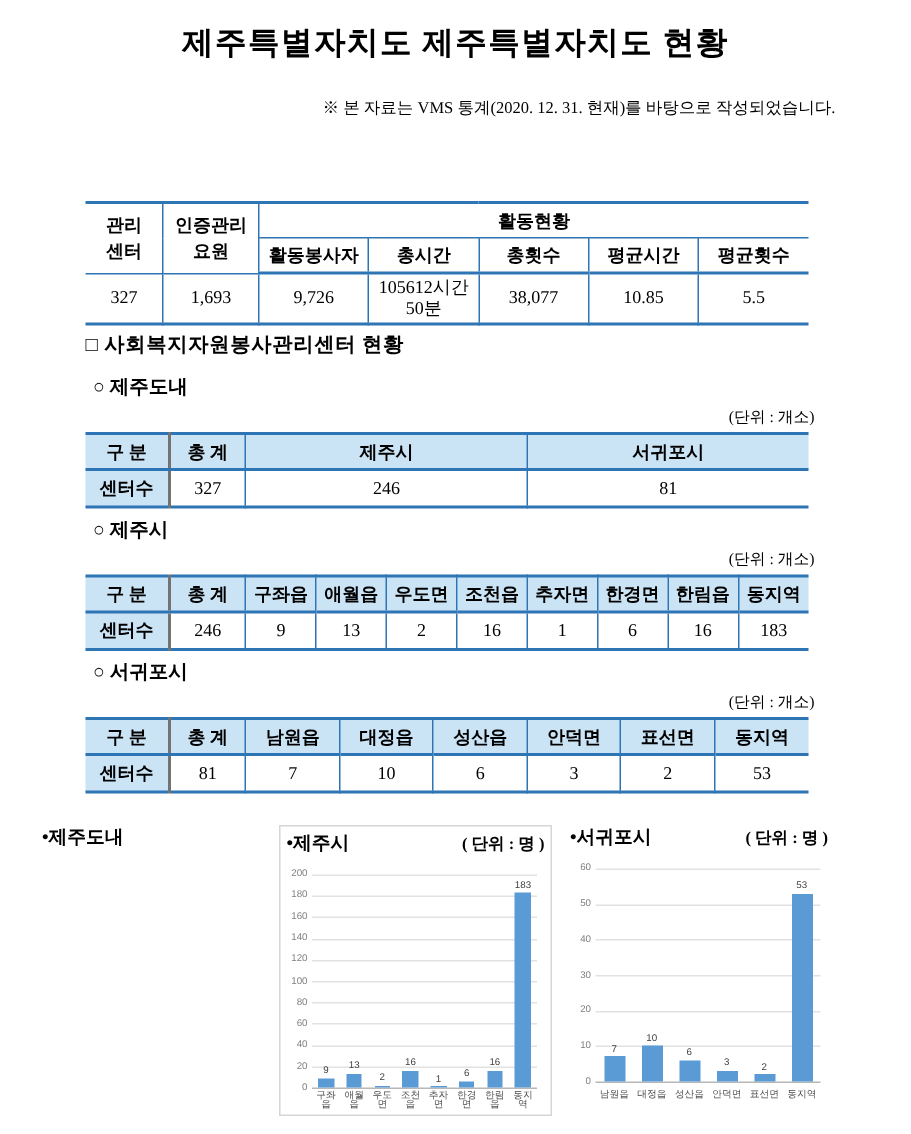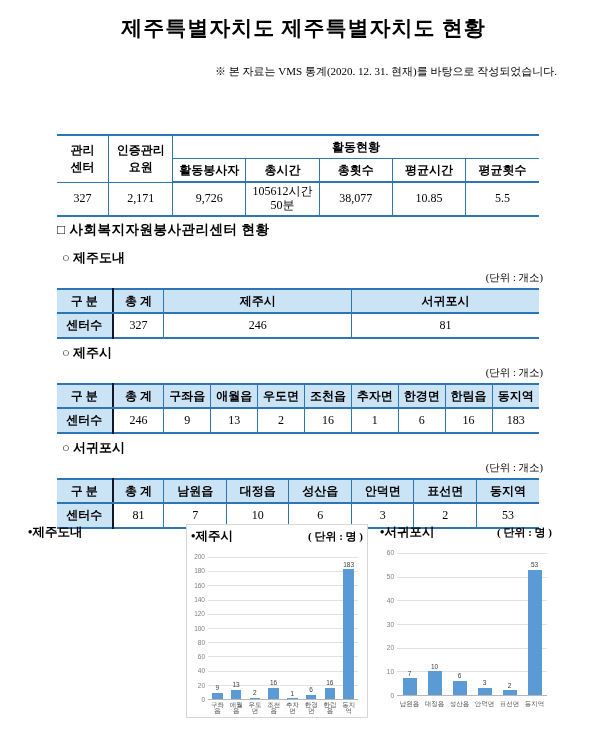--- a/index.html
+++ b/index.html
@@ -24,26 +24,26 @@
   th,td{border:1px solid #2e75b6;text-align:center;vertical-align:middle;padding:1px 2px;}
   th{font-weight:bold;}
   th:first-child,td:first-child{border-left:none;}
   th:last-child,td:last-child{border-right:none;}
   thead tr:last-child th{border-bottom:2px solid #2e75b6;}
   .stable thead th{background:#fff;height:20px;font-size:12px;}
   .stable tbody td{height:30px;background:#fff;line-height:1.15;}
   .rtable thead th{background:#cbe4f5;height:20px;}
   .rtable tbody th{background:#cbe4f5;height:21px;}
   .rtable tbody td{background:#fff;height:21px;}
-  .rtable th:nth-child(2),.rtable td:nth-child(2){border-left:2px solid #0f172a;}
+  .rtable th:nth-child(2),.rtable td:nth-child(2){border-left:2px solid #737373;}
   .rtable th:first-child{width:10.5%;}
   .rtable th:nth-child(2){width:9.5%;}
 
   
-  .charts{position:absolute;top:524px;left:28px;display:flex;align-items:flex-start;}
+  .charts{position:absolute;top:550px;left:28px;display:flex;align-items:flex-start;}
   .chart-title-row{display:flex;justify-content:space-between;align-items:baseline;}
   .chart-title{font-size:12.5px;font-weight:bold;}
   .chart-unit{font-size:11px;font-weight:bold;}
 
   .pie-panel{width:158px;}
   .pie-wrap{position:relative;width:115px;height:115px;margin:14px 0 0 22px;}
   .pie{width:115px;height:115px;border-radius:50%;}
   .pie-label{position:absolute;text-align:center;font-size:8px;color:#333;
     font-family:"Liberation Sans","DejaVu Sans",sans-serif;}
   .pie-label-pink{left:12%;top:9%;width:44px;line-height:1.9;}
@@ -93,21 +93,21 @@
           <th style="width:17.8%;">활동봉사자</th>
           <th style="width:21.4%;">총시간</th>
           <th style="width:13%;">총횟수</th>
           <th style="width:12.9%;">평균시간</th>
           <th>평균횟수</th>
         </tr>
       </thead>
       <tbody>
         <tr>
           <td>327</td>
-          <td>2,171</td>
+          <td>1,693</td>
           <td>9,726</td>
           <td class="pre">105612시간
 50분</td>
           <td>38,077</td>
           <td>10.85</td>
           <td>5.5</td>
         </tr>
       </tbody>
     </table>
   </div>

